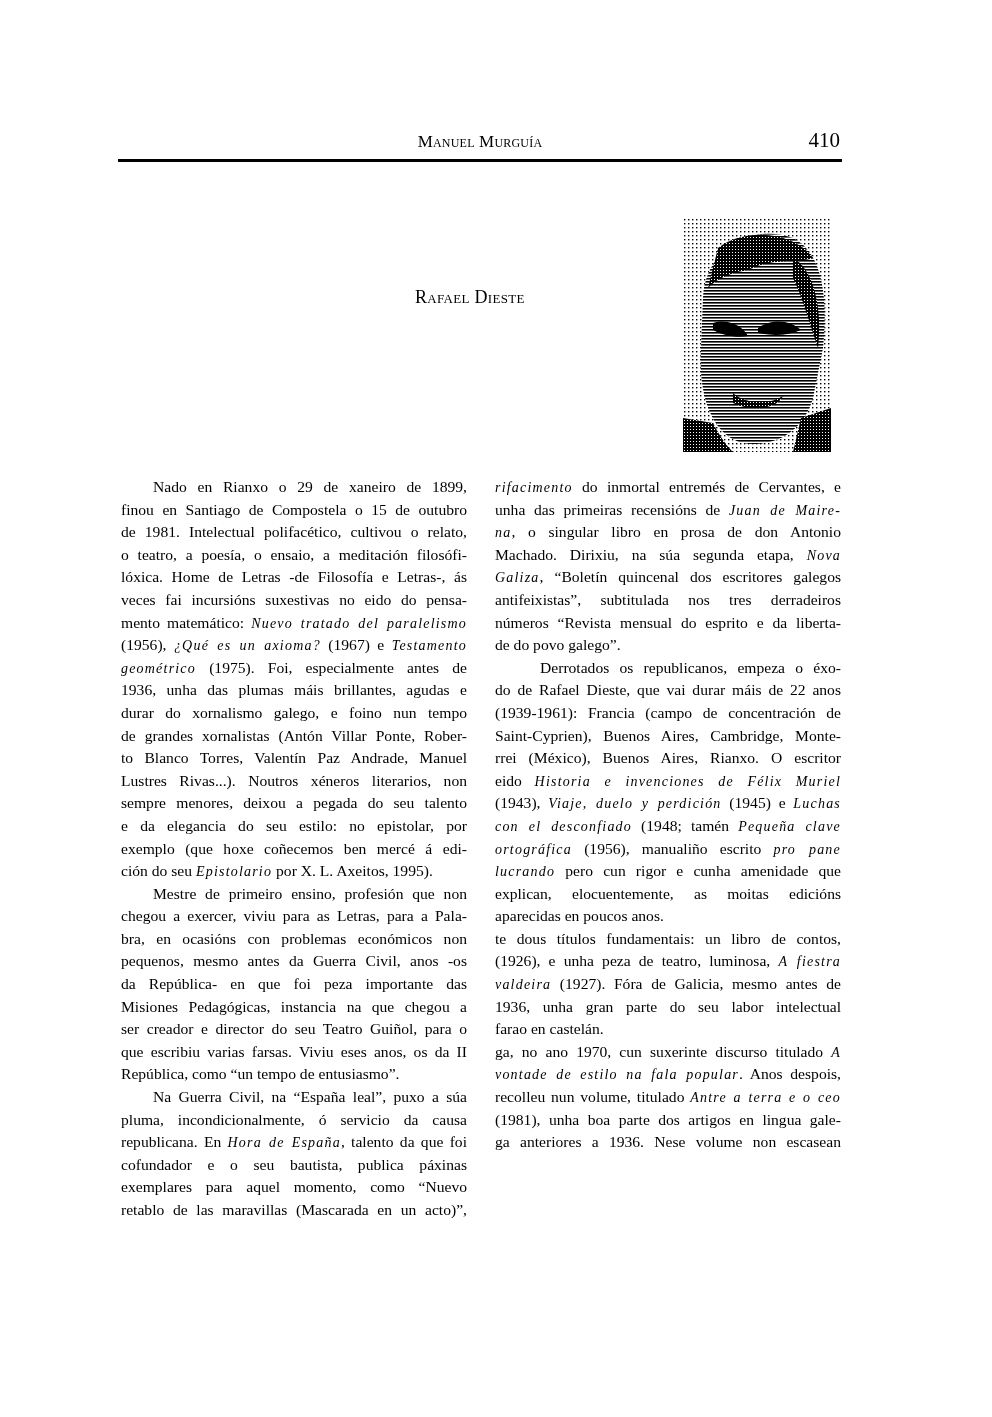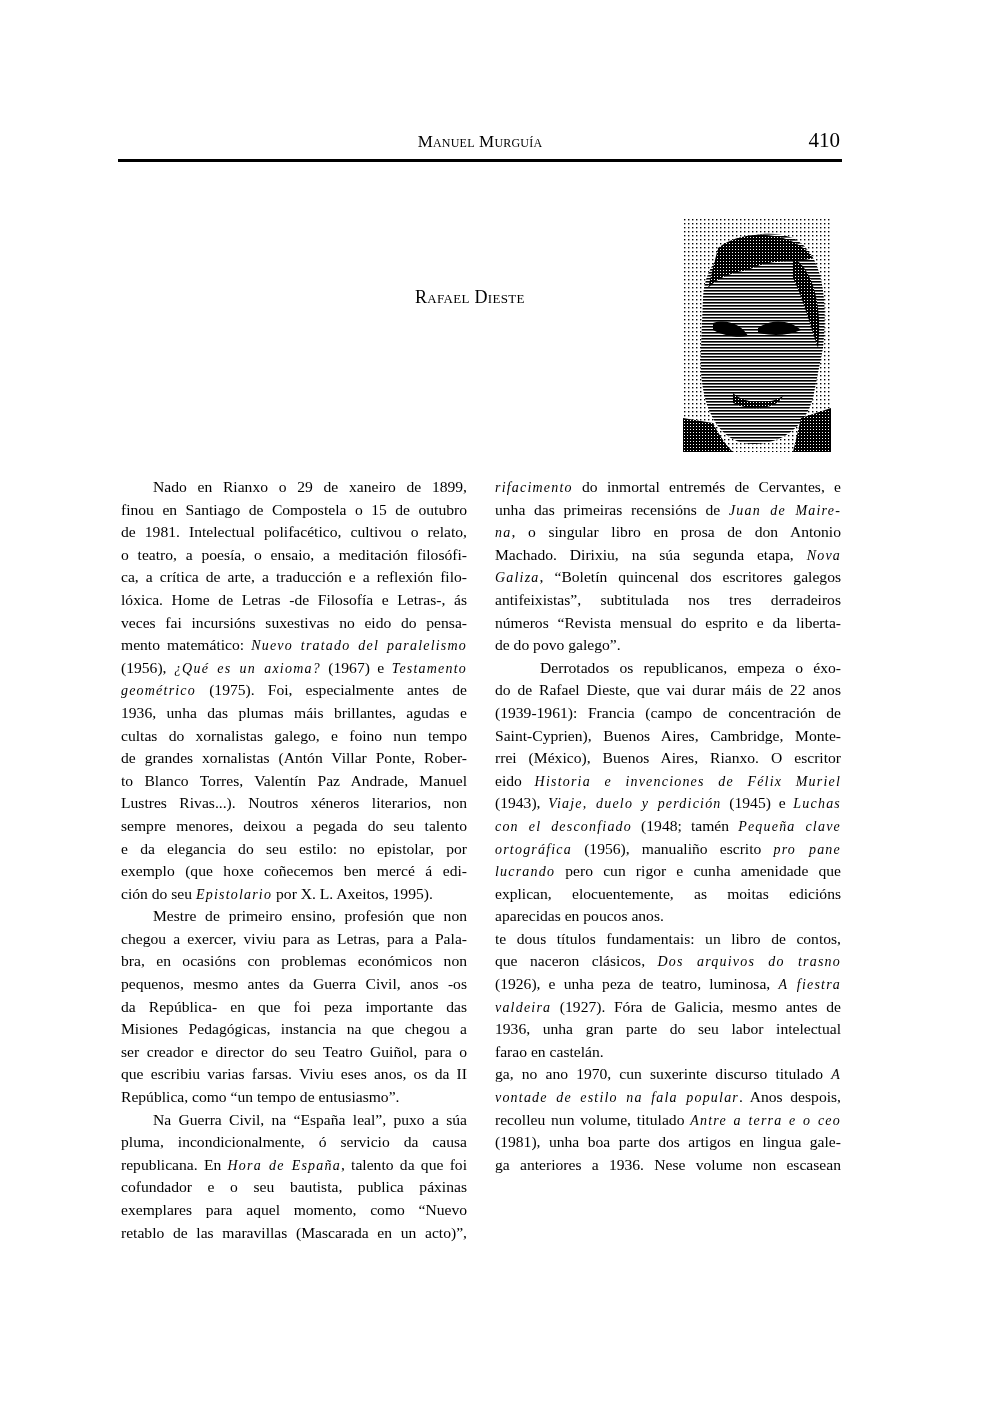--- a/index.html
+++ b/index.html
@@ -57,28 +57,27 @@
       <path d="M0 200 L 30 205 C 40 225, 50 234, 50 234 L 0 234 Z" fill="url(#dense)"></path>
       <path d="M118 200 L 148 190 L 148 234 L 110 234 Z" fill="url(#dense)"></path>
     </svg>
   </div>
 
   <div class="col col-left" id="col-left">
       <div class="line indent"><span>Nado en Rianxo o 29 de xaneiro de 1899,</span></div>
       <div class="line"><span>finou en Santiago de Compostela o 15 de outubro</span></div>
       <div class="line"><span>de 1981. Intelectual polifacético, cultivou o relato,</span></div>
       <div class="line"><span>o teatro, a poesía, o ensaio, a meditación filosófi-</span></div>
-      <div class="line"><span>ca, a crítica de arte, a traducción e a reflexión filo-</span></div>
       <div class="line"><span>lóxica. Home de Letras -de Filosofía e Letras-, ás</span></div>
       <div class="line"><span>veces fai incursións suxestivas no eido do pensa-</span></div>
       <div class="line"><span>mento matemático: </span><span class="it">Nuevo tratado del paralelismo</span></div>
       <div class="line"><span>(1956), </span><span class="it">¿Qué es un axioma?</span><span> (1967) e </span><span class="it">Testamento</span></div>
       <div class="line"><span class="it">geométrico</span><span> (1975). Foi, especialmente antes de</span></div>
       <div class="line"><span>1936, unha das plumas máis brillantes, agudas e</span></div>
-      <div class="line"><span>cultas do xornalistas galego, e foino nun tempo</span></div>
+      <div class="line"><span>durar do xornalismo galego, e foino nun tempo</span></div>
       <div class="line"><span>de grandes xornalistas (Antón Villar Ponte, Rober-</span></div>
       <div class="line"><span>to Blanco Torres, Valentín Paz Andrade, Manuel</span></div>
       <div class="line"><span>Lustres Rivas...). Noutros xéneros literarios, non</span></div>
       <div class="line"><span>sempre menores, deixou a pegada do seu talento</span></div>
       <div class="line"><span>e da elegancia do seu estilo: no epistolar, por</span></div>
       <div class="line"><span>exemplo (que hoxe coñecemos ben mercé á edi-</span></div>
       <div class="line last"><span>ción do seu </span><span class="it">Epistolario</span><span> por X. L. Axeitos, 1995).</span></div>
       <div class="line indent"><span>Mestre de primeiro ensino, profesión que non</span></div>
       <div class="line"><span>chegou a exercer, viviu para as Letras, para a Pala-</span></div>
       <div class="line"><span>bra, en ocasións con problemas económicos non</span></div>
@@ -110,21 +109,20 @@
       <div class="line"><span>Saint-Cyprien), Buenos Aires, Cambridge, Monte-</span></div>
       <div class="line"><span>rrei (México), Buenos Aires, Rianxo. O escritor</span></div>
       <div class="line"><span>eido </span><span class="it">Historia e invenciones de Félix Muriel</span></div>
       <div class="line"><span>(1943), </span><span class="it">Viaje, duelo y perdición</span><span> (1945) e </span><span class="it">Luchas</span></div>
       <div class="line"><span class="it">con el desconfiado</span><span> (1948; tamén </span><span class="it">Pequeña clave</span></div>
       <div class="line"><span class="it">ortográfica</span><span> (1956), manualiño escrito </span><span class="it">pro pane</span></div>
       <div class="line"><span class="it">lucrando</span><span> pero cun rigor e cunha amenidade que</span></div>
       <div class="line"><span>explican, elocuentemente, as moitas edicións</span></div>
       <div class="line last"><span>aparecidas en poucos anos.</span></div>
       <div class="line"><span>te dous títulos fundamentais: un libro de contos,</span></div>
-      <div class="line"><span>que naceron clásicos, </span><span class="it">Dos arquivos do trasno</span></div>
       <div class="line"><span>(1926), e unha peza de teatro, luminosa, </span><span class="it">A fiestra</span></div>
       <div class="line"><span class="it">valdeira</span><span> (1927). Fóra de Galicia, mesmo antes de</span></div>
       <div class="line"><span>1936, unha gran parte do seu labor intelectual</span></div>
       <div class="line last"><span>farao en castelán.</span></div>
       <div class="line"><span>ga, no ano 1970, cun suxerinte discurso titulado </span><span class="it">A</span></div>
       <div class="line"><span class="it">vontade de estilo na fala popular</span><span>. Anos despois,</span></div>
       <div class="line"><span>recolleu nun volume, titulado </span><span class="it">Antre a terra e o ceo</span></div>
       <div class="line"><span>(1981), unha boa parte dos artigos en lingua gale-</span></div>
       <div class="line"><span>ga anteriores a 1936. Nese volume non escasean</span></div>
     </div>

